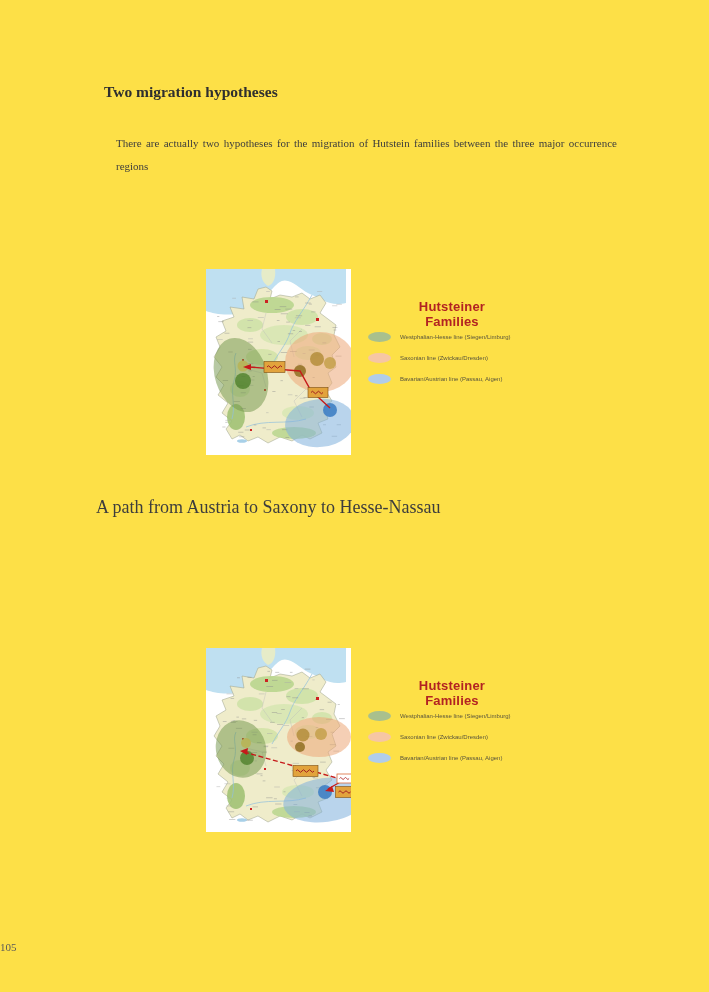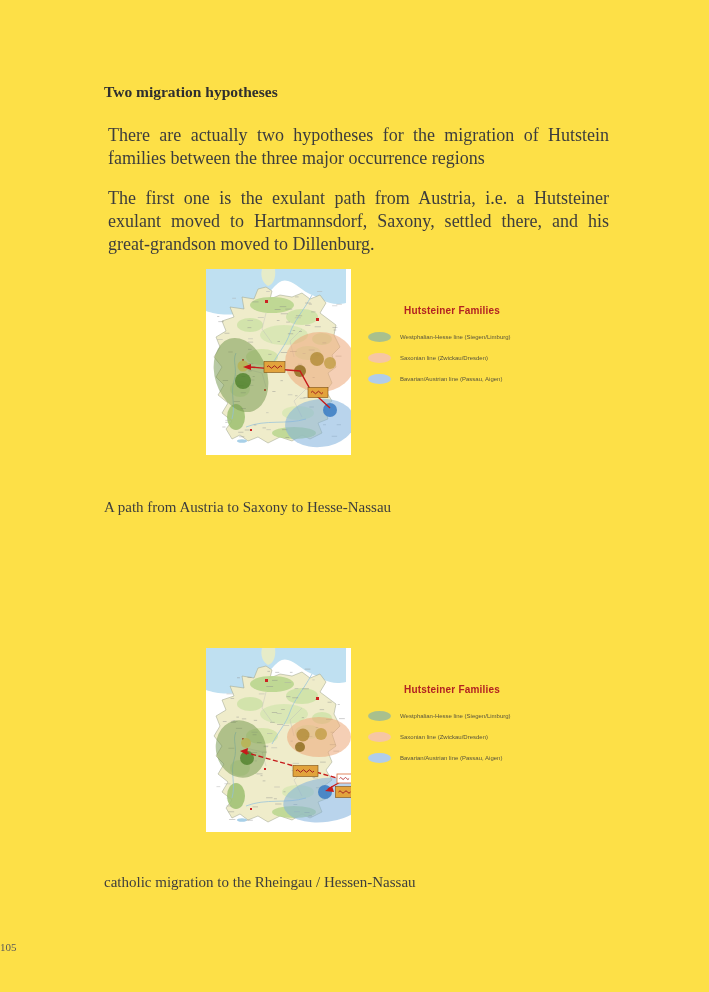--- a/index.html
+++ b/index.html
@@ -6,64 +6,63 @@
   .page{
     position:relative;width:709px;height:992px;background:#fde047;overflow:hidden;
     font-family:"Liberation Serif","DejaVu Serif",serif;color:#3d3d3d;padding-left:27px;
   }
   .abs{position:absolute;}
   .heading{
     left:104px;top:82px;width:501px;margin:0;
     font-size:15.5px;font-weight:bold;color:#2f2f2f;line-height:20px;
   }
   .para{
-    left:104px;width:501px;margin:4px;
-    font-size:18px;line-height:23px;text-align:justify;color:#3d3d3d;
+    left:104px;width:501px;margin:12px;
+    font-size:11px;line-height:23px;text-align:justify;color:#3d3d3d;
   }
   .caption{
-    left:104px;width:501px;margin:0;
-    font-size:15px;line-height:23px;color:#3d3d3d;
+    left:96px;width:501px;margin:0;
+    font-size:18px;line-height:23px;color:#3d3d3d;
   }
   #para1{top:120px;}
   #para2{top:183px;}
   #caption1{top:496px;}
   #para3{top:536px;}
   #caption2{top:871px;}
   .pagenum{
     left:0;top:941px;width:709px;text-align:left;
     font-size:11px;color:#5a5a5a;
   }
   figure.mapfig{left:206px;width:300px;margin:0;padding:0;}
   #fig1{top:269px;height:186px;}
   #fig2{top:648px;height:184px;}
   .mapsvg{position:absolute;left:0;top:0;}
   .legend{position:absolute;left:158px;top:0;width:142px;height:100%;}
   .legend-title{
-    position:absolute;left:28px;top:36px;width:120px;text-align:center;
+    position:absolute;left:28px;top:30px;width:120px;text-align:center;
     font-family:"Liberation Sans","DejaVu Sans",sans-serif;
-    font-size:10px;font-weight:bold;color:#b22222;letter-spacing:.2px;
+    font-size:13px;font-weight:bold;color:#b22222;letter-spacing:.2px;
   }
   .legend-item{position:absolute;left:4px;display:flex;align-items:center;}
   .li1{top:63px;}.li2{top:84px;}.li3{top:105px;}
   .sw{width:23px;height:10px;border-radius:50%;flex:0 0 auto;}
   .lt{
     font-family:"Liberation Sans","DejaVu Sans",sans-serif;
     font-size:6px;color:#3a3a3a;margin-left:9px;white-space:nowrap;opacity:.85;
   }
 </style>
 </head>
 <body>
 
 <div class="page">
 
   <h2 class="abs heading">Two migration hypotheses</h2>
 
   <p id="para1" class="abs para">There are actually two hypotheses for the migration of Hutstein families between the three major occurrence regions</p>
 
-  <p id="para2" class="abs para">The first one is the exulant path from Austria, i.e. a Hutsteiner exulant moved to Hartmannsdorf, Saxony, settled there, and his great-grandson moved to Dillenburg.</p>
 
   <figure id="fig1" class="abs mapfig">
     <svg class="mapsvg" width="145" height="186" viewBox="0 0 145 186" xmlns="http://www.w3.org/2000/svg">
       <rect x="0" y="0" width="145" height="186" fill="#ffffff"></rect>
       <path fill="#bfe0f1" d="M0,0 L140,0 L140,34 C124,38 116,30 106,26 C96,22 90,14 82,12 C76,10 72,14 68,18 C60,26 50,40 34,44 C22,47 8,45 0,42 Z"></path>
       <path fill="#e6ecc8" d="M56,0 C54,8 57,14 62,17 C68,15 70,8 69,0 Z"></path>
       <path fill="#efecca" stroke="#9aa08a" stroke-width="0.5" d="M60,18 L66,22 L64,30 L74,26 L86,28 L96,24 L104,30 L114,26 L120,34 L114,44 L122,50 L130,56 L128,66 L134,78 L126,86 L130,98 L122,104 L126,114 L120,122 L126,132 L118,138 L122,150 L112,154 L116,164 L104,170 L96,166 L86,172 L74,168 L62,174 L52,168 L42,172 L34,166 L26,170 L20,160 L26,152 L16,144 L22,134 L12,126 L18,116 L10,108 L16,98 L8,88 L14,78 L10,68 L20,62 L16,52 L28,48 L24,38 L38,40 L36,28 L48,30 L52,20 Z"></path>
       <g>
         <ellipse cx="66" cy="36" rx="22" ry="8" fill="#b9d68e" opacity=".9"></ellipse>
         <ellipse cx="96" cy="48" rx="16" ry="8" fill="#cde2a6" opacity=".9"></ellipse>
@@ -388,17 +387,16 @@
         <span class="sw" style="background-color: rgb(246, 198, 164);"></span>
         <span class="lt">Saxonian line (Zwickau/Dresden)</span>
       </div>
       <div class="legend-item li3">
         <span class="sw" style="background-color: rgb(177, 205, 234);"></span>
         <span class="lt">Bavarian/Austrian line (Passau, Aigen)</span>
       </div>
     </div>
   </figure>
 
-  <p id="caption2" class="abs caption">catholic migration to the Rheingau / Hessen-Nassau</p>
 
   <div class="abs pagenum">105</div>
 
 </div>
 
 </body></html>

